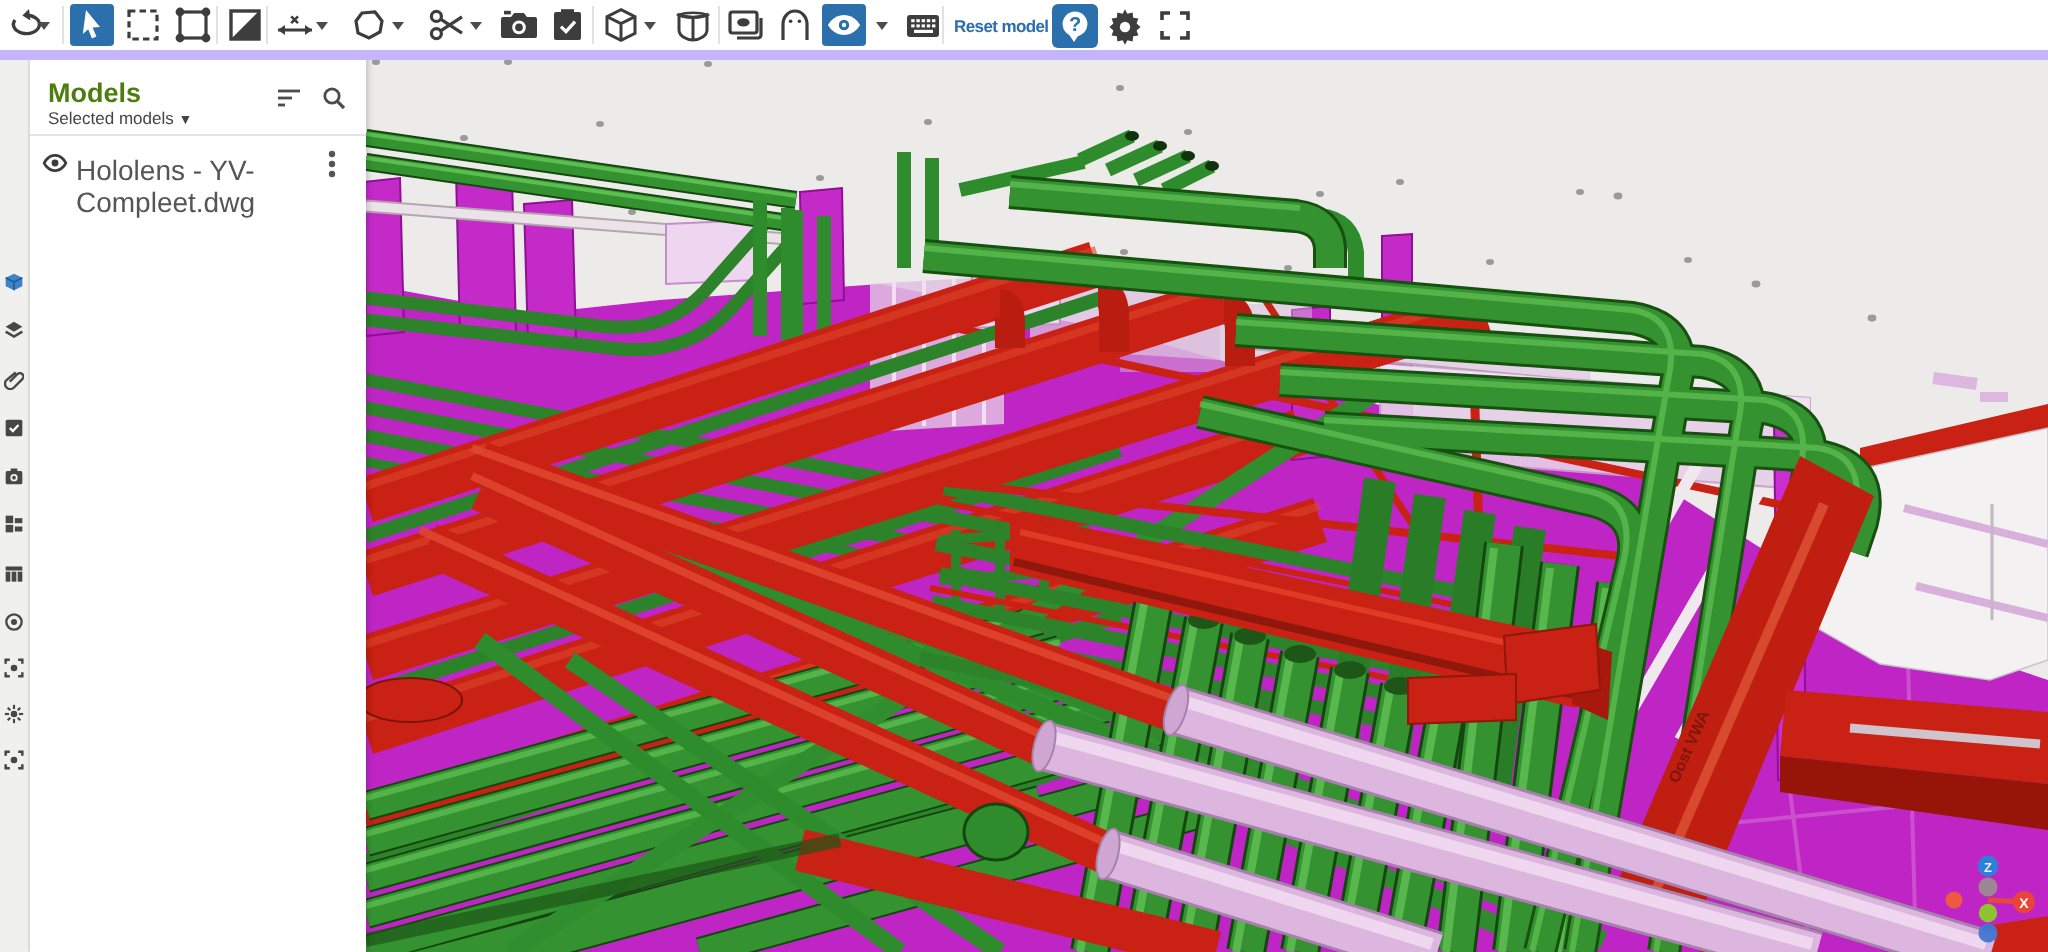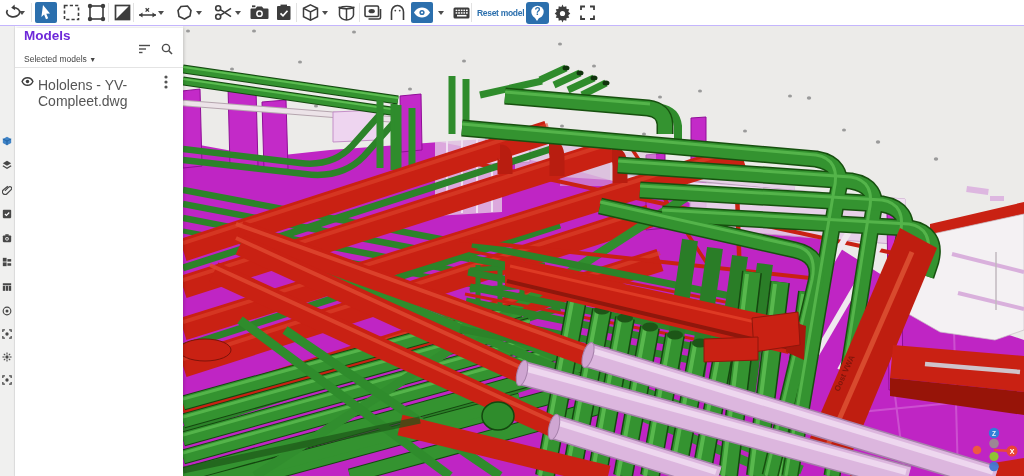--- a/index.html
+++ b/index.html
@@ -1,33 +1,33 @@
 <!DOCTYPE html>
 <html><head>
 <meta charset="utf-8">
 <style>
   html,body{margin:0;padding:0;width:1024px;height:476px;overflow:hidden;
     font-family:"Liberation Sans",sans-serif;background:#fff;}
   #stage{position:absolute;left:0;top:0;width:1024px;height:476px;}
   
   #toolbar{position:absolute;left:0;top:0;width:1024px;height:25px;background:#fff;
-    border-bottom:1px solid #c4b5fd;}
+    border-bottom:5px solid #c4b5fd;}
   .sep{position:absolute;top:3px;height:19px;width:1px;background:#e2e2e2;}
   .bluebtn{position:absolute;top:2px;width:22px;height:21px;background:#2b6fad;border-radius:2px;}
   .caret{position:absolute;top:11px;width:0;height:0;border-left:3.5px solid transparent;
     border-right:3.5px solid transparent;border-top:4px solid #4c4c4c;}
   .ticon{position:absolute;top:2px;width:21px;height:21px;}
   #resetlbl{position:absolute;left:477px;top:8px;font-size:8.5px;color:#2b6fad;font-weight:bold;letter-spacing:-0.3px;}
   
   #strip{position:absolute;left:0;top:26px;width:14px;height:450px;background:#f0f0ef;border-right:1px solid #e3e3e3;}
   .sic{position:absolute;left:2px;width:10px;height:10px;}
   
   #panel{position:absolute;left:15px;top:28px;width:168px;height:448px;background:#fff;
     box-shadow:1px 0 3px rgba(0,0,0,0.18);}
-  #ptitle{position:absolute;left:9px;top:0;font-size:13.5px;font-weight:bold;color:#6d28d9;}
+  #ptitle{position:absolute;left:9px;top:11px;font-size:13.5px;font-weight:bold;color:#4d7c0f;}
   #psub{position:absolute;left:9px;top:26px;font-size:8.5px;color:#444;}
   #pdiv{position:absolute;left:0;top:39px;width:168px;height:1px;background:#e4e4e4;}
   #prow{position:absolute;left:0;top:40px;width:168px;height:30px;}
   #prowtxt{position:absolute;left:23px;top:9px;font-size:14px;color:#555;}
   
   #view{position:absolute;left:183px;top:26px;width:841px;height:450px;overflow:hidden;}
 </style>
 </head>
 <body>
 <div id="stage">

